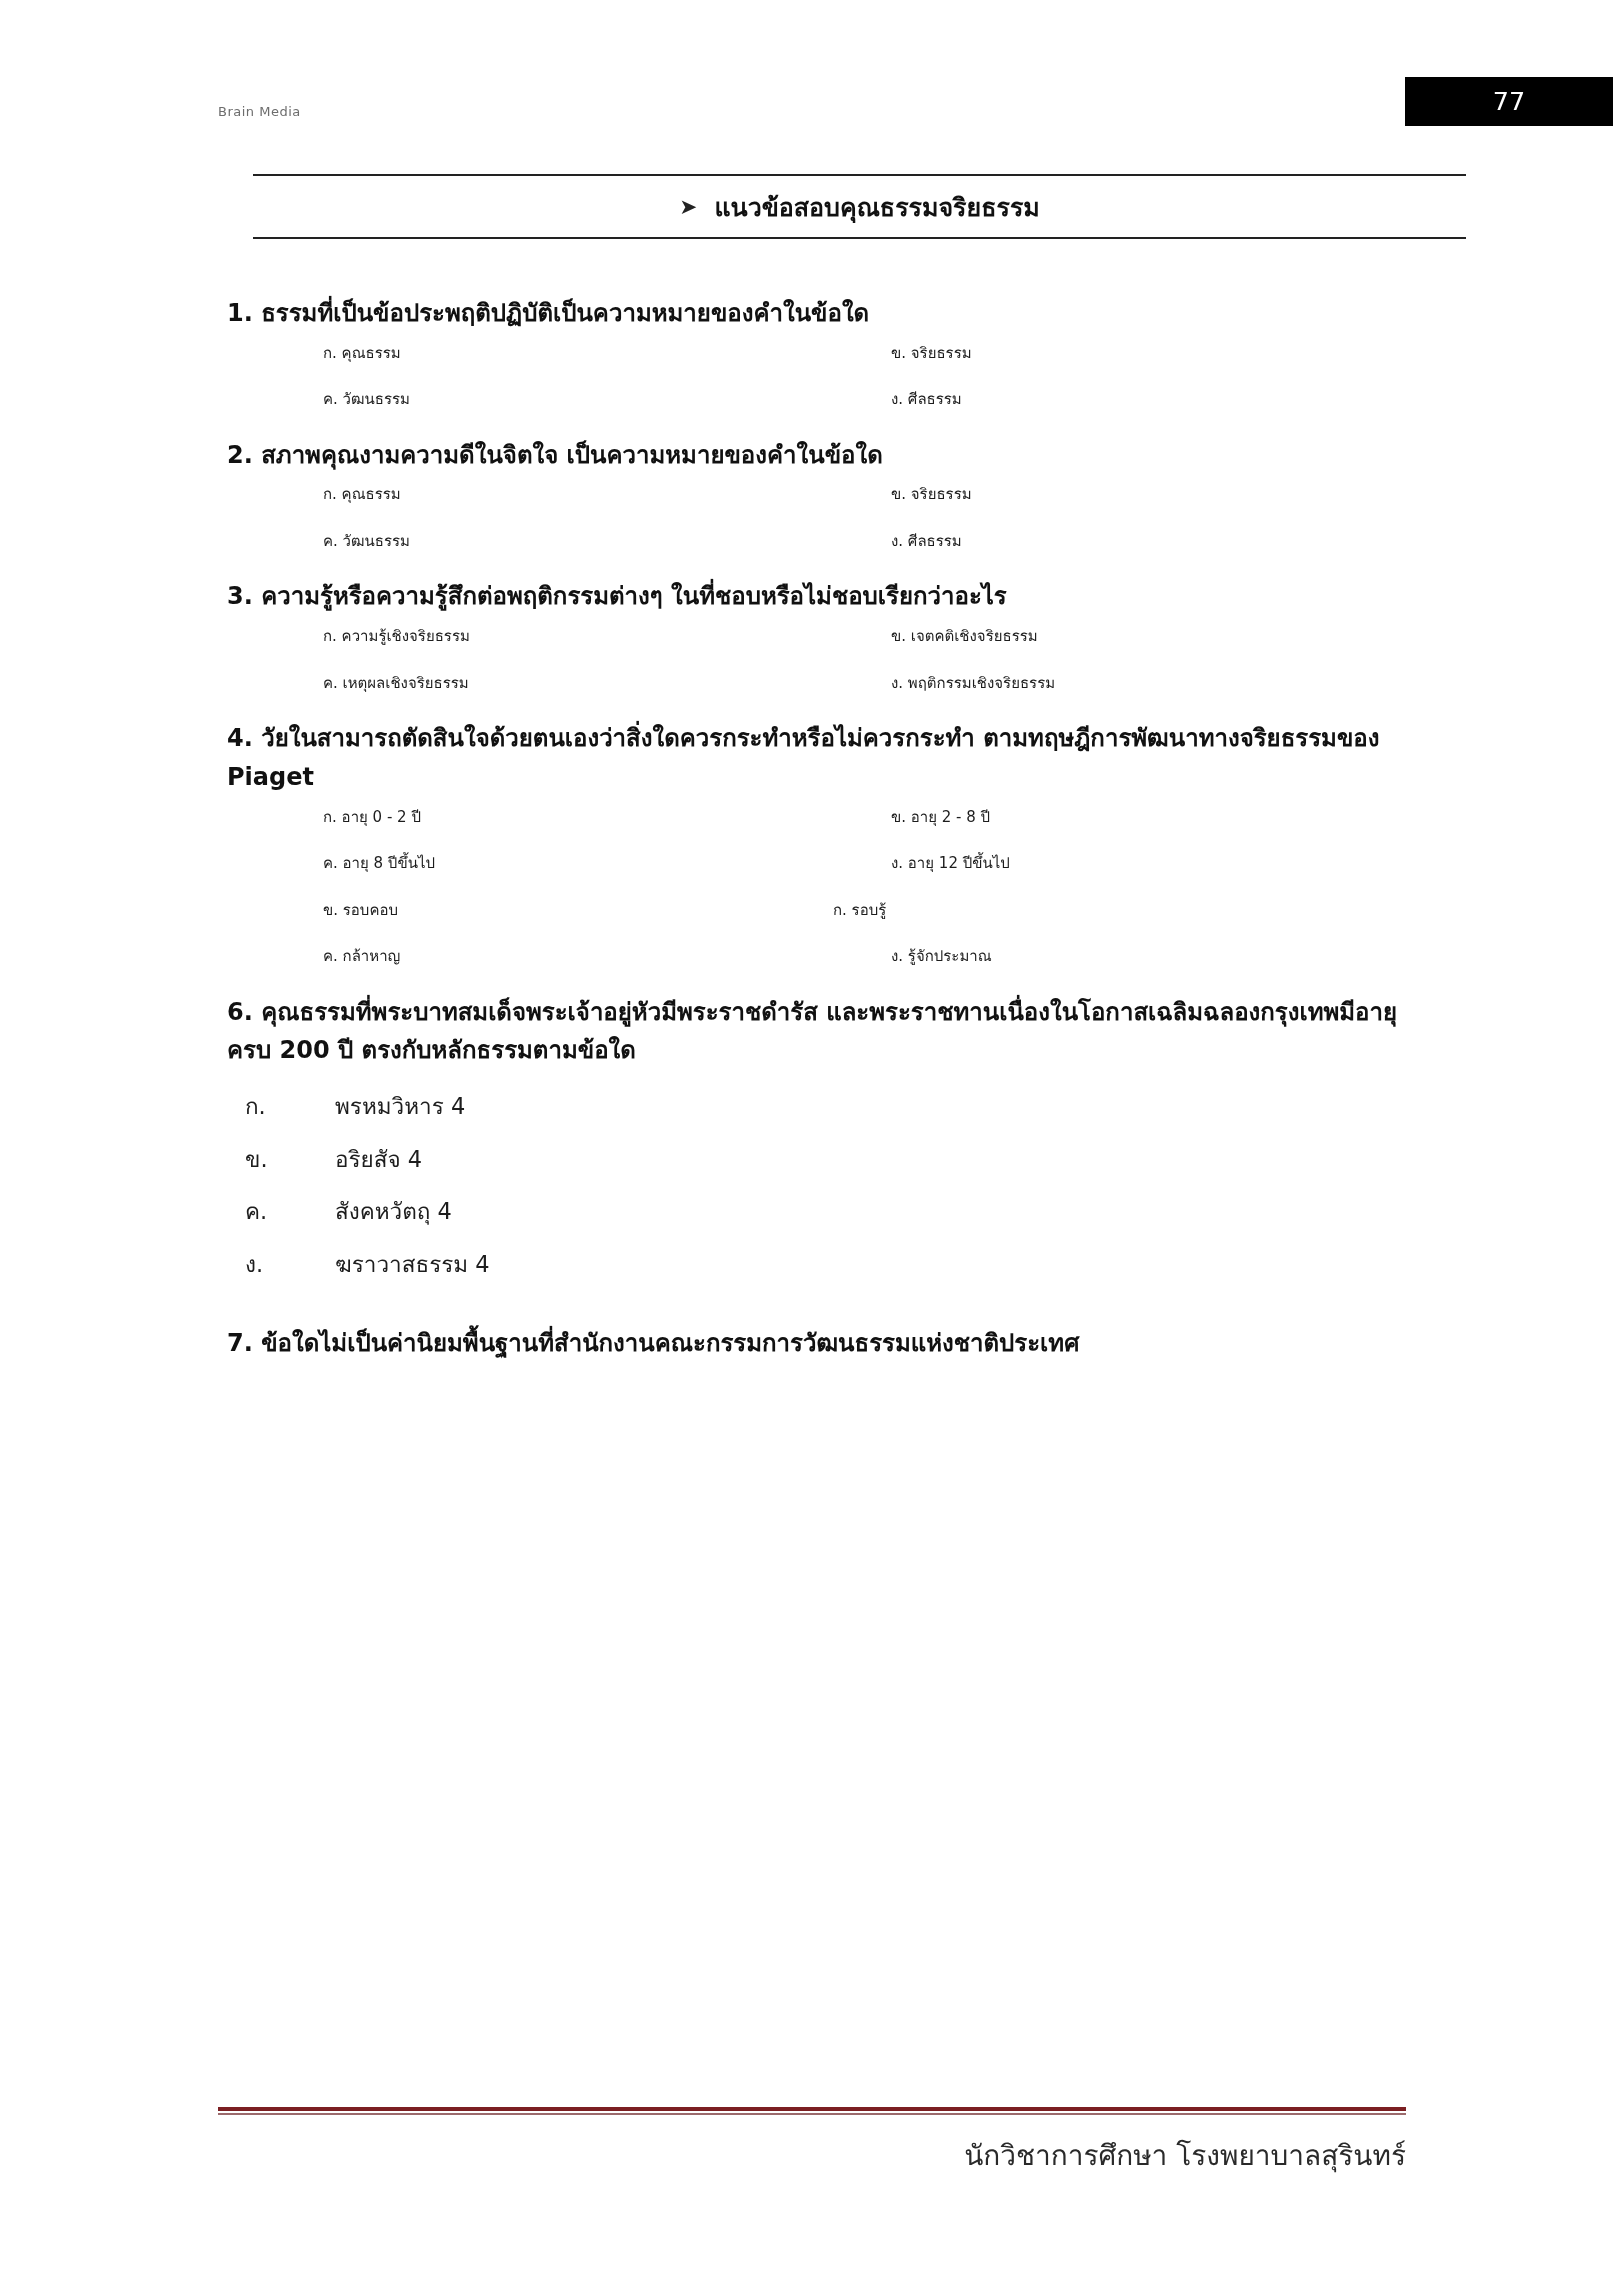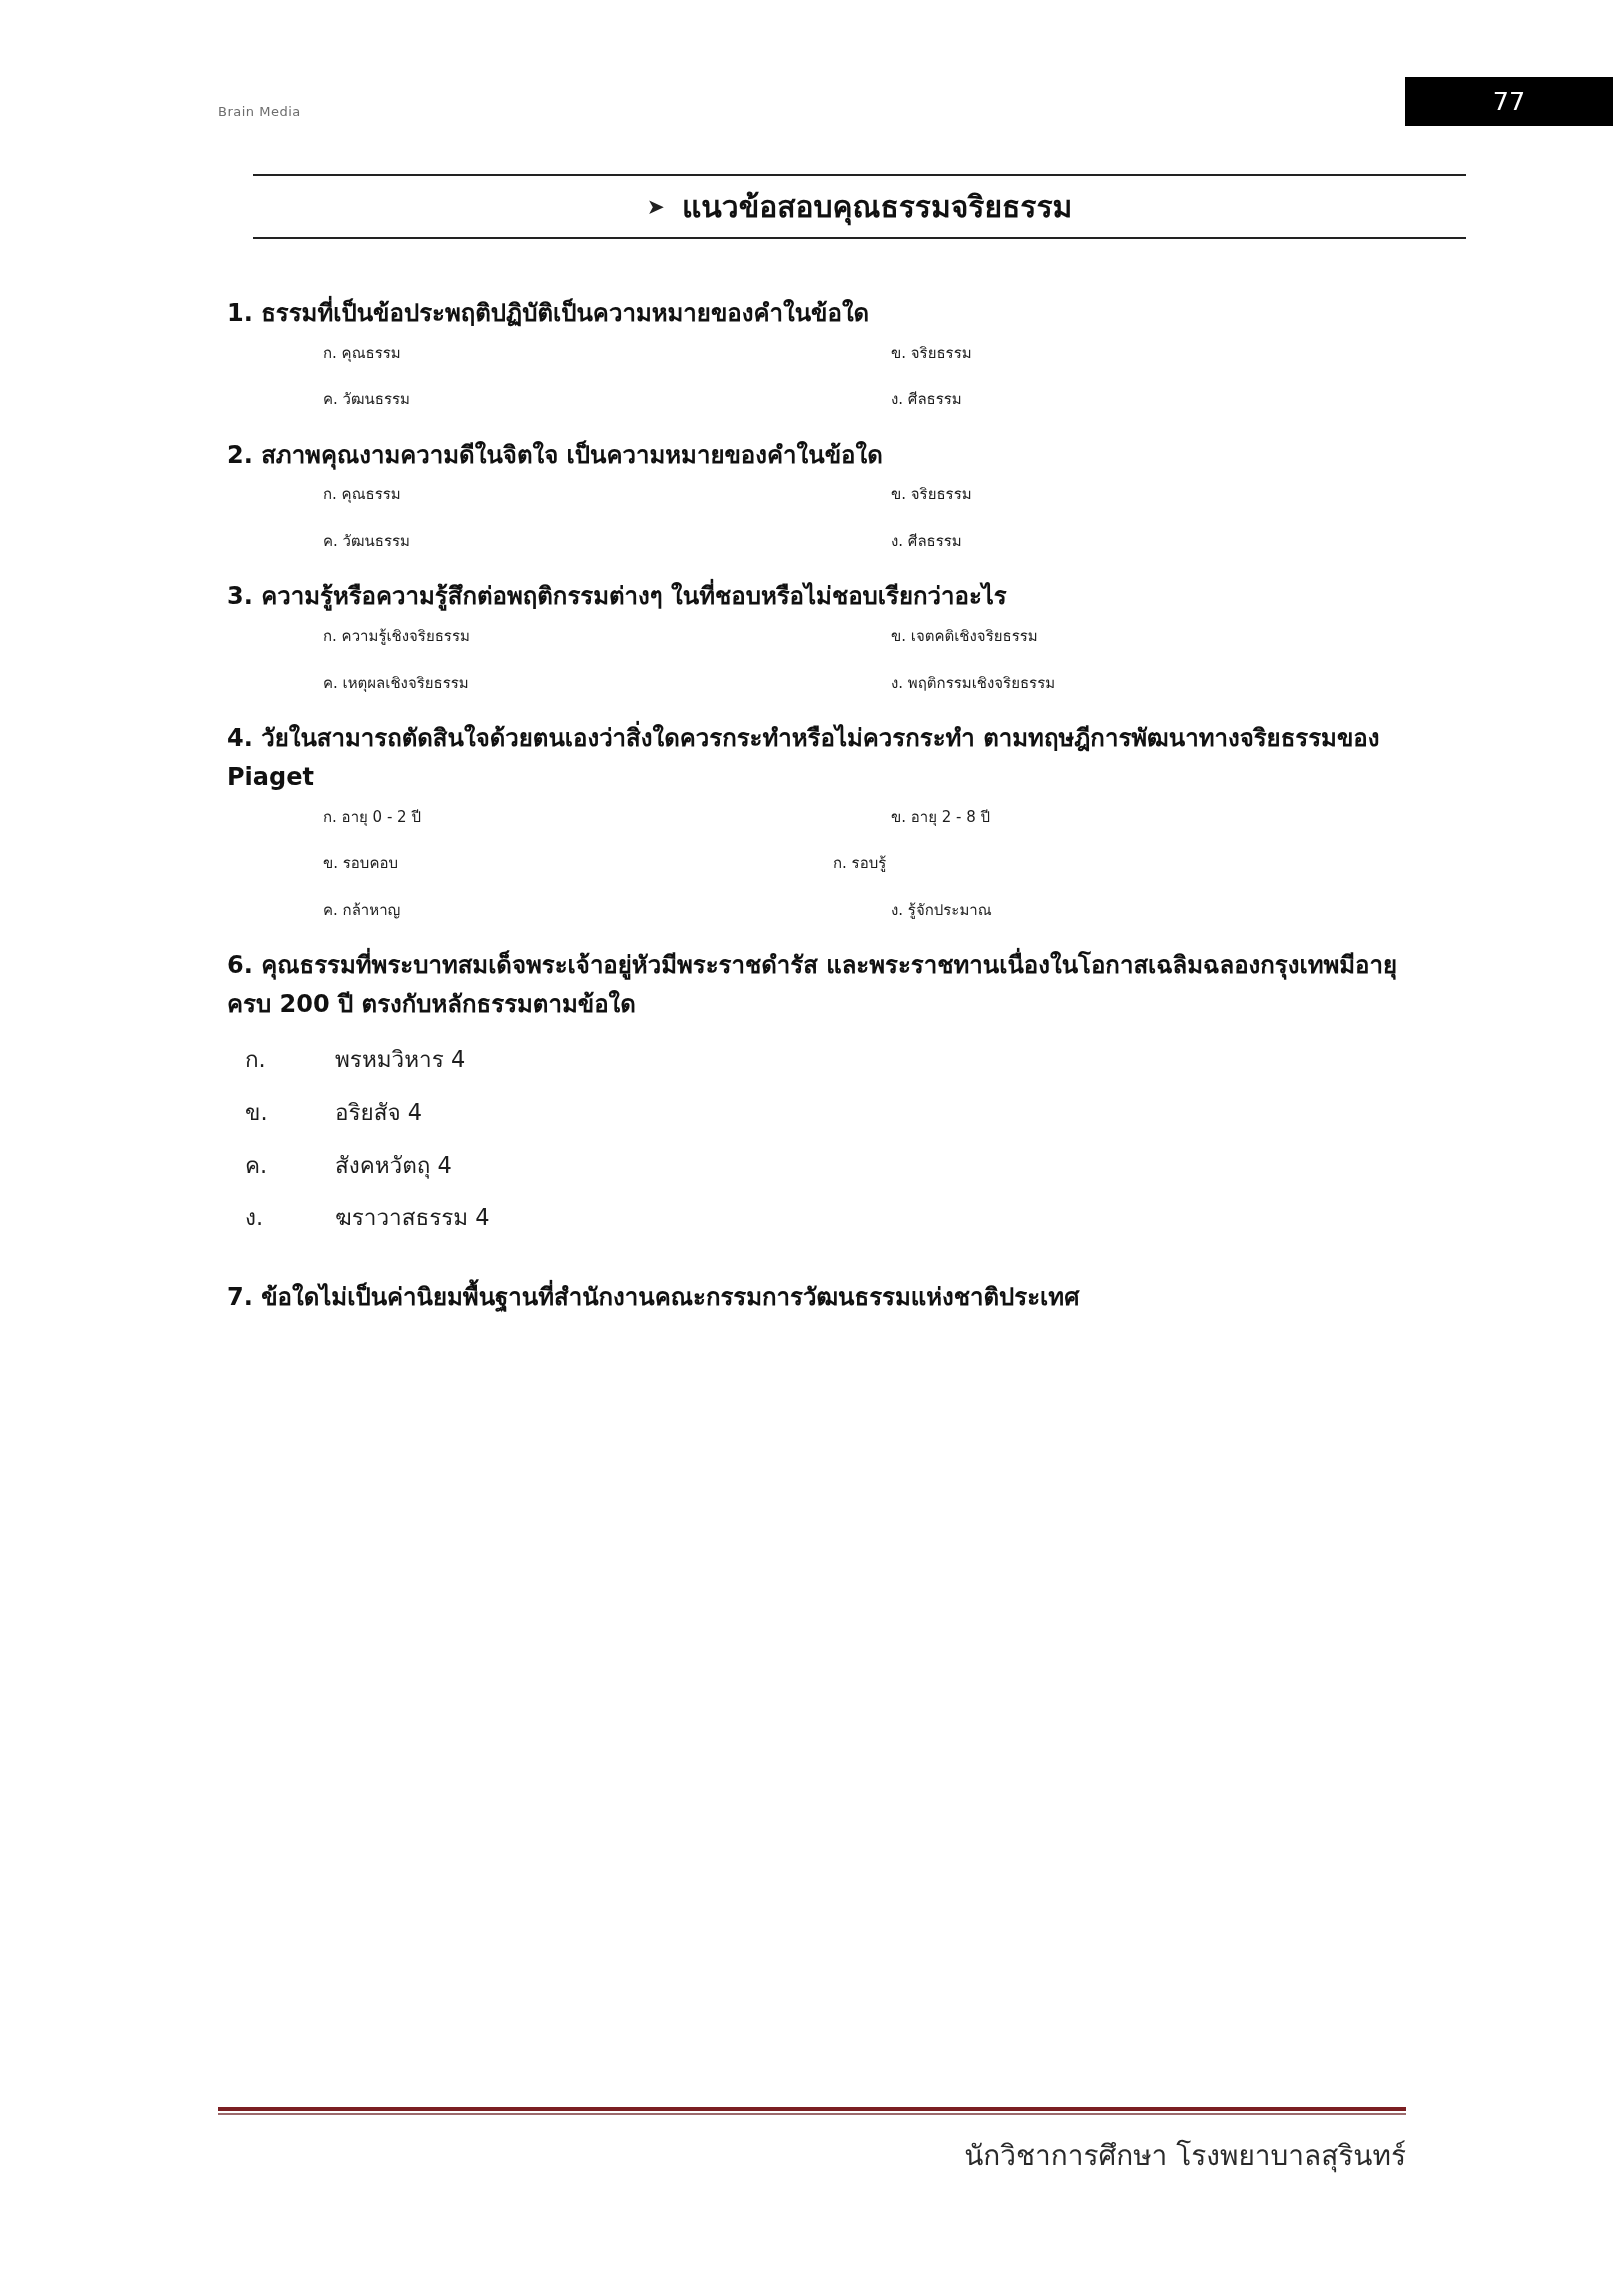--- a/index.html
+++ b/index.html
@@ -77,21 +77,21 @@
   }
   .arrow-icon {
     display: inline-block;
     width: 21.6px;
     height: 21.6px;
     color: #222;
     font-size: 21.6px;
     line-height: 21.6px;
   }
   .title-text {
-    font-size: 30px;
+    font-size: 25px;
     font-weight: bold;
     color: #111;
   }
 
   
   .content {
     position: absolute;
     left: 0;
     top: 294px;
     width: 1621px;
@@ -234,20 +234,24 @@
       </div>
     </div>
 
     <div class="question">
       <div class="q-text indent-hang">4. วัยในสามารถตัดสินใจด้วยตนเองว่าสิ่งใดควรกระทำหรือไม่ควรกระทำ ตามทฤษฎีการพัฒนาทางจริยธรรมของ Piaget</div>
       <div class="choices">
         <div class="choice-row">
           <div class="choice-cell col-a">ก. อายุ 0 - 2 ปี</div>
           <div class="choice-cell col-b">ข. อายุ 2 - 8 ปี</div>
         </div>
+        <div class="choice-row">
+          <div class="choice-cell col-a">ค. อายุ 8 ปีขึ้นไป</div>
+          <div class="choice-cell col-b">ง. อายุ 12 ปีขึ้นไป</div>
+        </div>
       </div>
     </div>
 
     <div class="question">
       <div class="choices">
         <div class="choice-row">
           <div class="choice-cell col-b">ข. รอบคอบ</div>
           <div class="choice-cell col-a">ก. รอบรู้</div>
         </div>
         <div class="choice-row">

